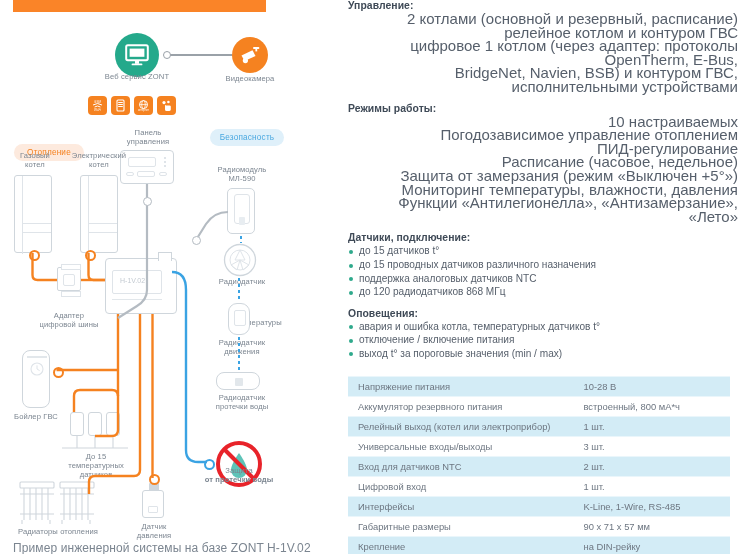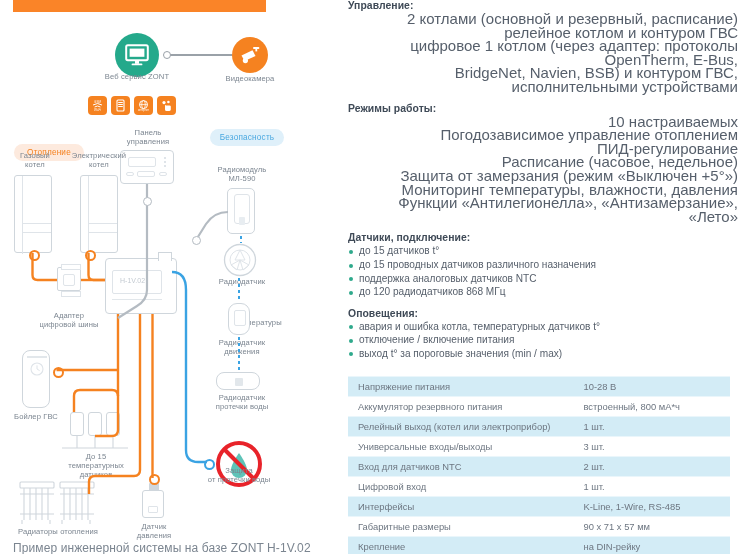--- a/index.html
+++ b/index.html
@@ -286,21 +286,21 @@
     <div class="orange-dot" style="left:149px;top:474px;"></div>
 
     <div style="position:absolute;left:215px;top:440px;">
       <svg width="48" height="48" viewBox="0 0 48 48">
         <path d="M24 13 C24 13 32 24 32 30 A8 8 0 0 1 16 30 C16 24 24 13 24 13 Z" fill="#5ec3b8"></path>
         <circle cx="24" cy="24" r="21" fill="none" stroke="#e8232a" stroke-width="4"></circle>
         <line x1="9" y1="9" x2="39" y2="39" stroke="#e8232a" stroke-width="4"></line>
       </svg>
     </div>
     <div class="node-label" style="left:206px;top:466px;width:66px;">Защита</div>
-    <div class="node-label" style="left:186px;top:475px;width:106px;">от протечки воды</div>
+    <div class="node-label" style="left:186px;top:475px;width:106px;font-weight:bold;">от протечки воды</div>
     <div class="blue-dot" style="left:204px;top:459px;"></div>
 
     <svg style="position:absolute;left:0;top:0;width:340px;height:554px;pointer-events:none;">
       <g fill="none" stroke="#f58220" stroke-width="2.4">
         <path d="M32.5 253 L32.5 275 Q32.5 280 37.5 280 L57 280"></path>
         <path d="M88.5 253 L88.5 275 Q88.5 280 93.5 280 L105 280"></path>
         <path d="M81 280 L105 280"></path>
         <path d="M118 314 L118 430 Q118 436 112 436 L95 436"></path>
         <path d="M140 314 L140 470 Q140 476 134 476 L95 476 Q89 476 89 482 L89 494"></path>
         <path d="M56.5 370 L118 370"></path>

